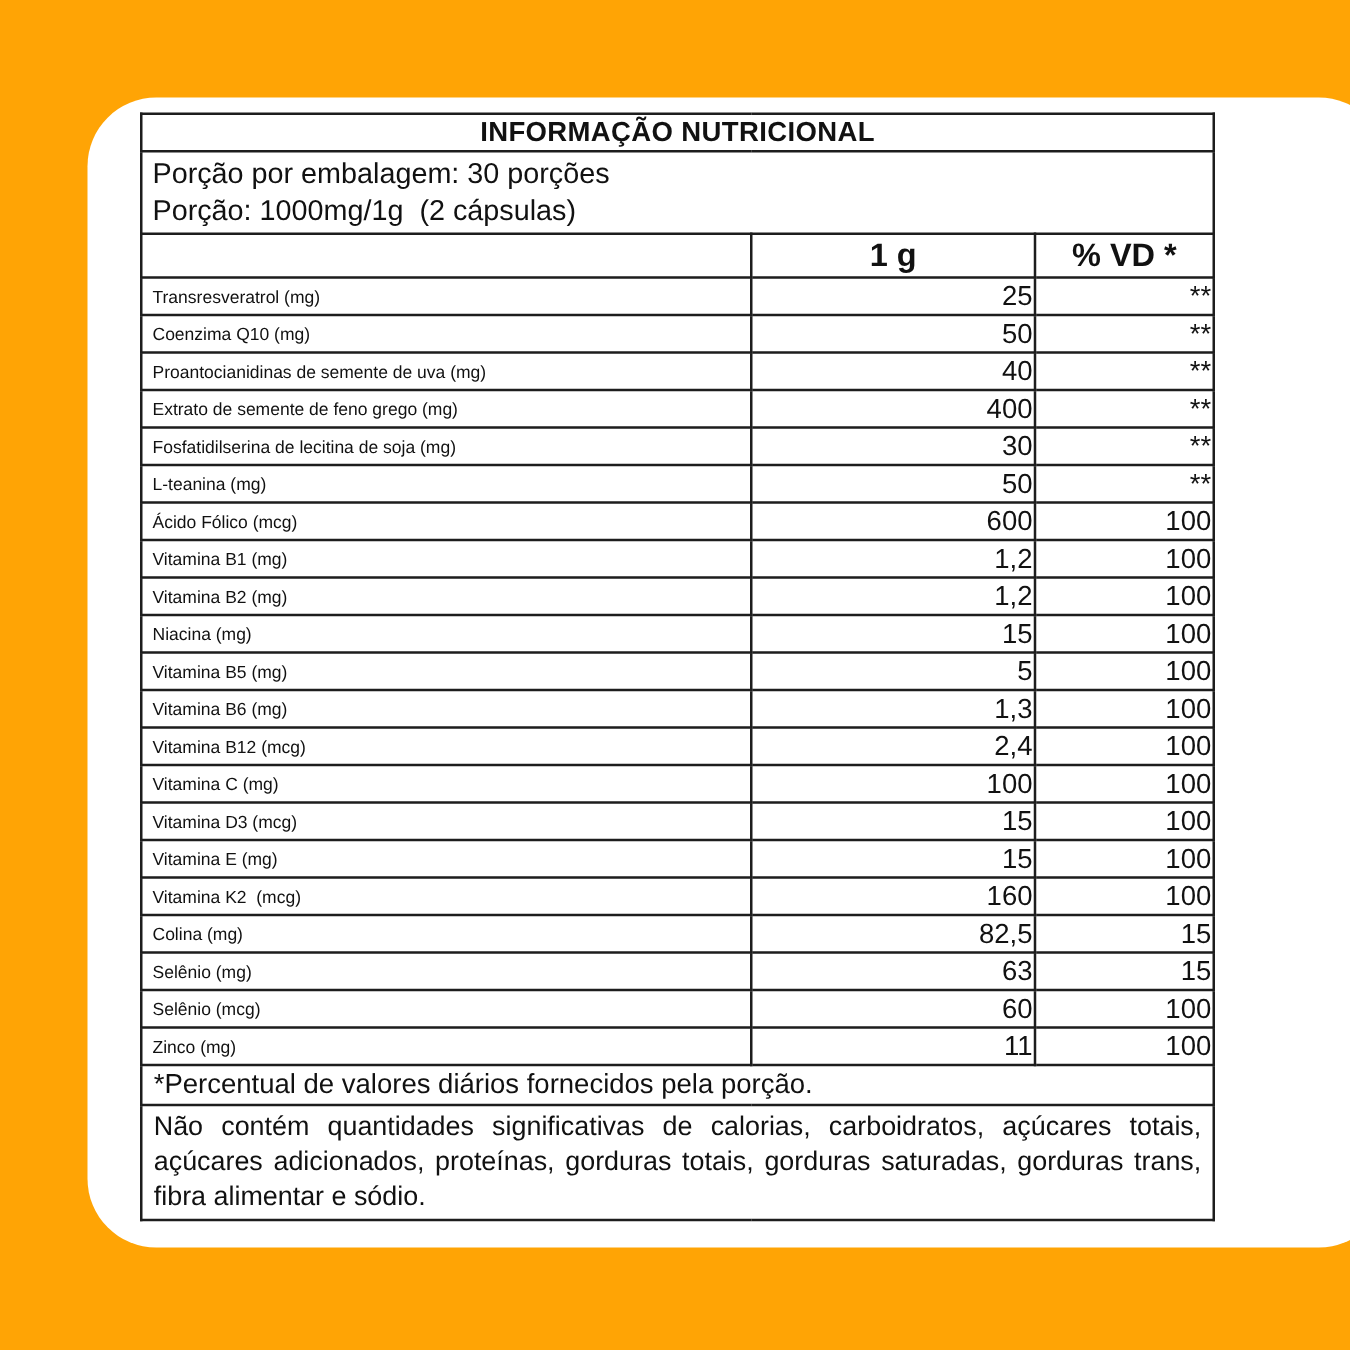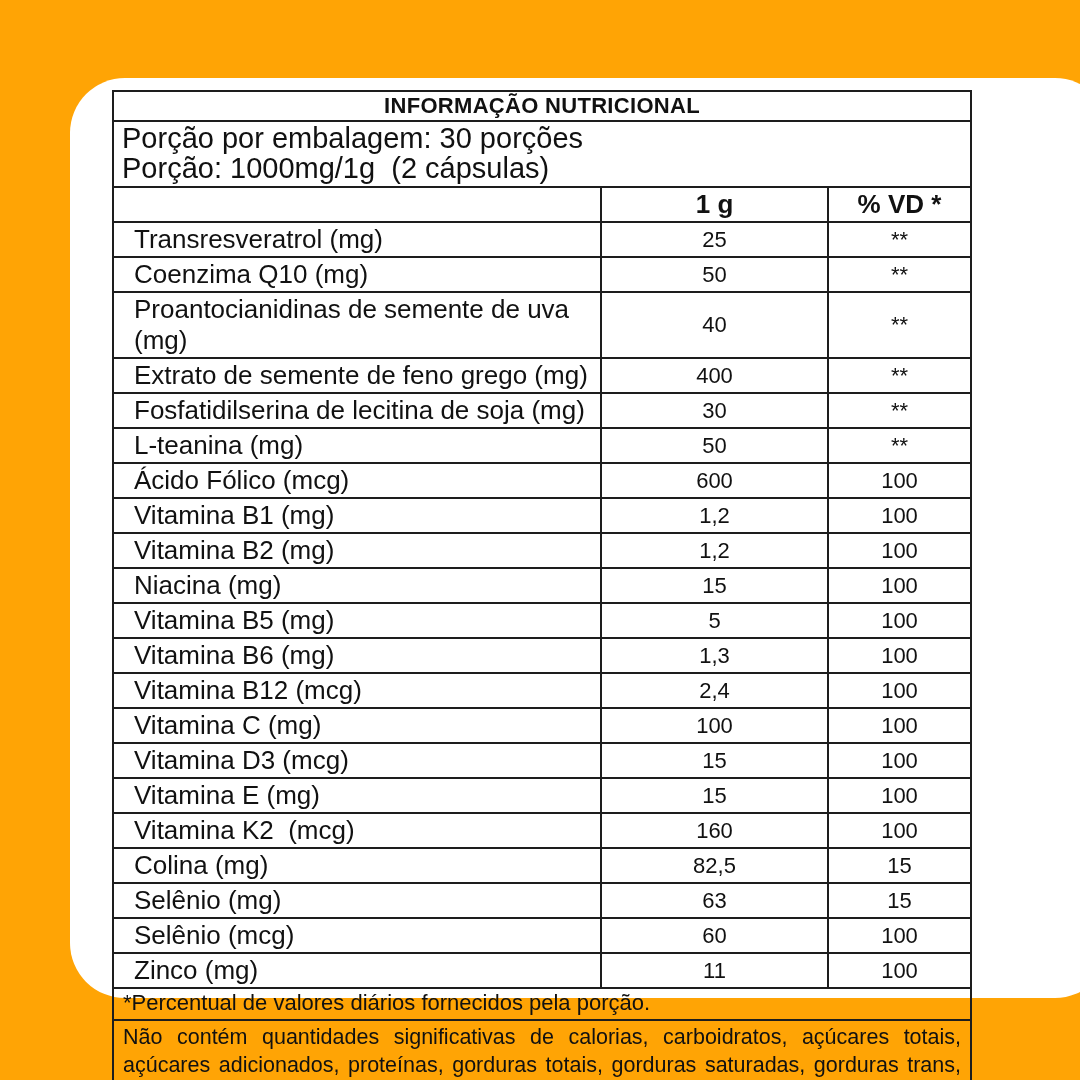--- a/index.html
+++ b/index.html
@@ -28,34 +28,34 @@
   table.nutrition td { border: 2px solid #1d1d1d; overflow: hidden; }
   col.c-label  { width: 488px; }
   col.c-amount { width: 227px; }
   col.c-vd     { width: 143px; }
 
   .title-cell {
     text-align: center; font-weight: bold;
     font-size: 22px; height: 25px; letter-spacing: 0.3px;
   }
   .serving-cell {
-    font-size: 29px; line-height: 30px;
+    font-size: 23px; line-height: 30px;
     padding: 1px 8px 3px 8px; height: 60px;
     vertical-align: middle;
   }
   .serving-cell div { white-space: pre-wrap; }
   .colhead-cell {
     text-align: center; font-weight: bold;
     font-size: 26px; height: 26px;
   }
   .label-cell {
-    font-size: 26px; padding-left: 20px; height: 26px;
+    font-size: 14px; padding-left: 8px; height: 26px;
     white-space: pre-wrap;
   }
-  .num-cell { text-align: center; font-size: 22px; }
+  .num-cell { text-align: right; font-size: 22px; }
   .note-cell {
     font-size: 21.5px; text-align: justify;
     line-height: 28px; padding: 2px 9px 4px 9px; height: 80px;
     vertical-align: top;
   }
   .foot-cell { font-size: 22px; padding: 1px 9px 3px 9px; height: 26px; }
 </style>
 </head>
 <body>
 

